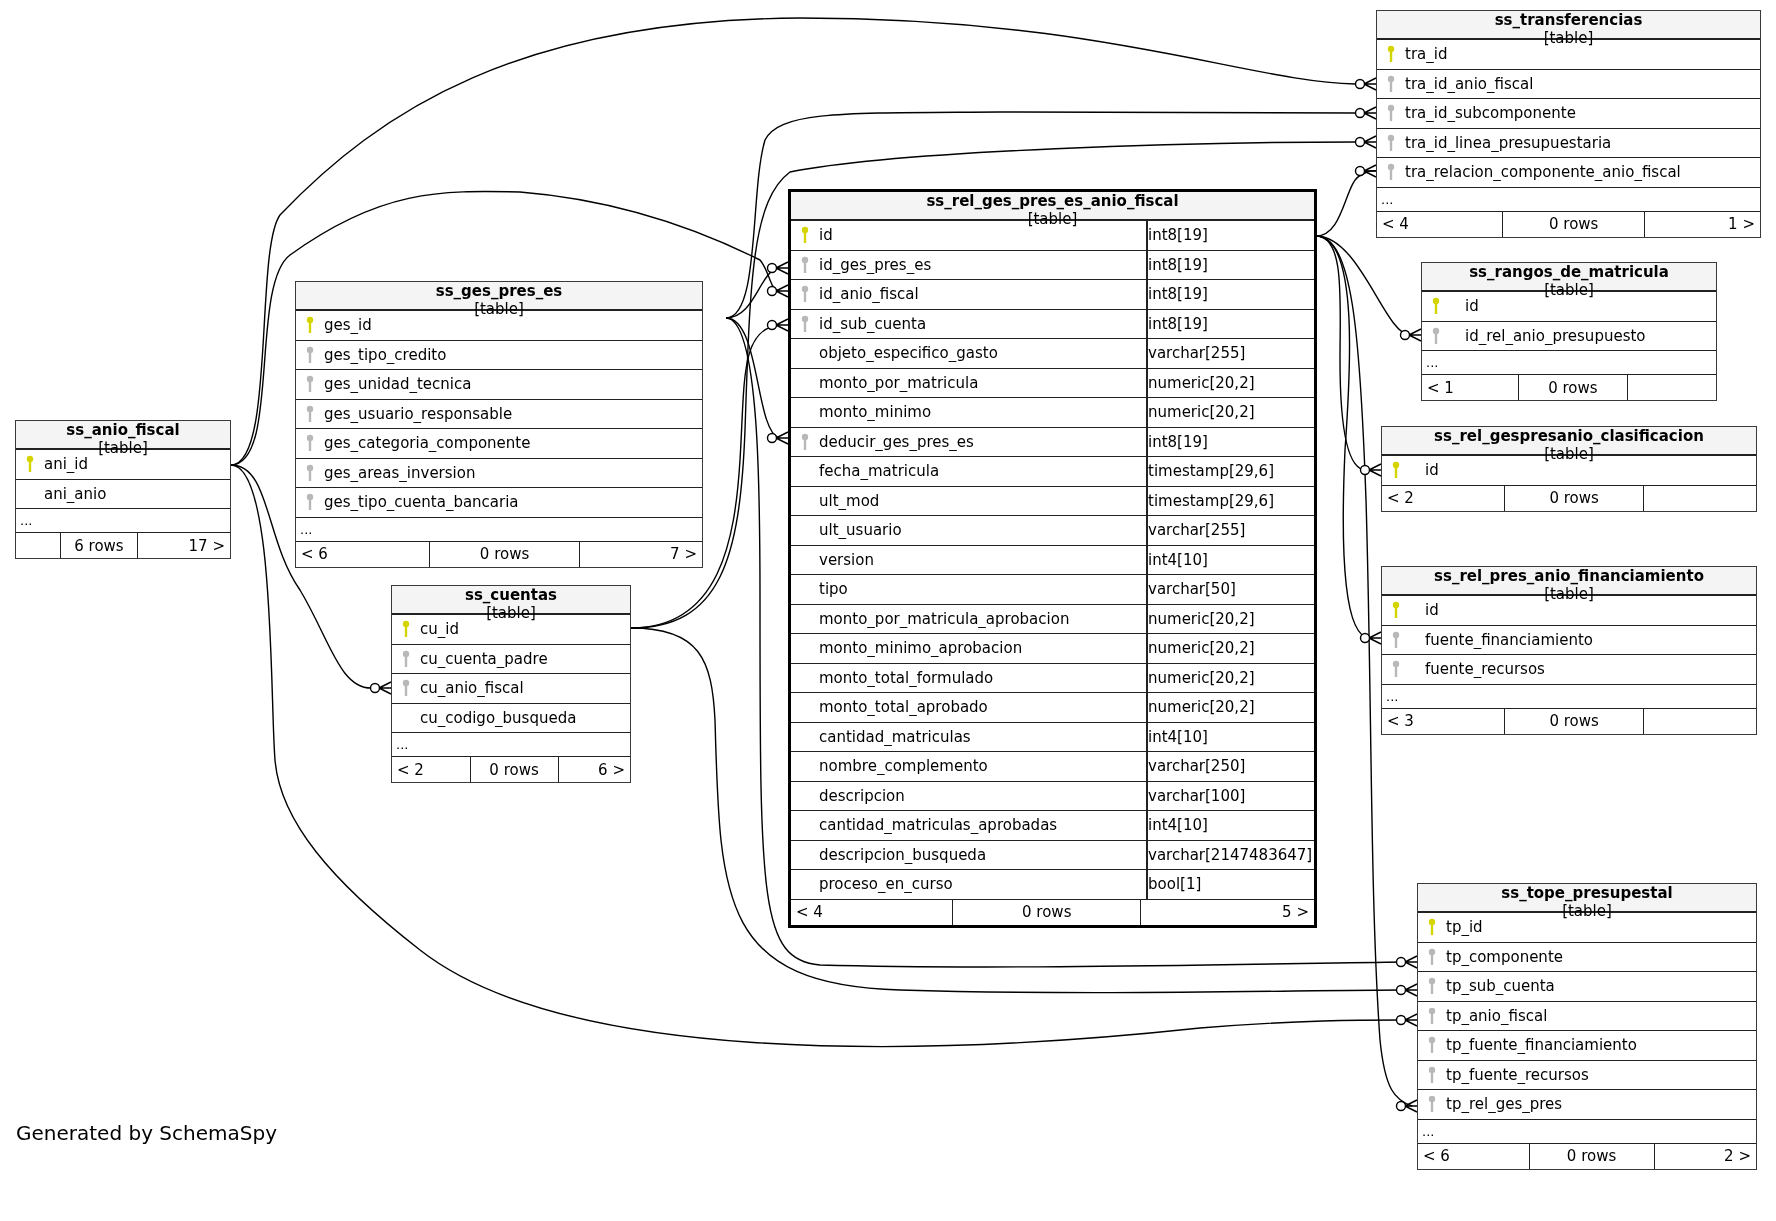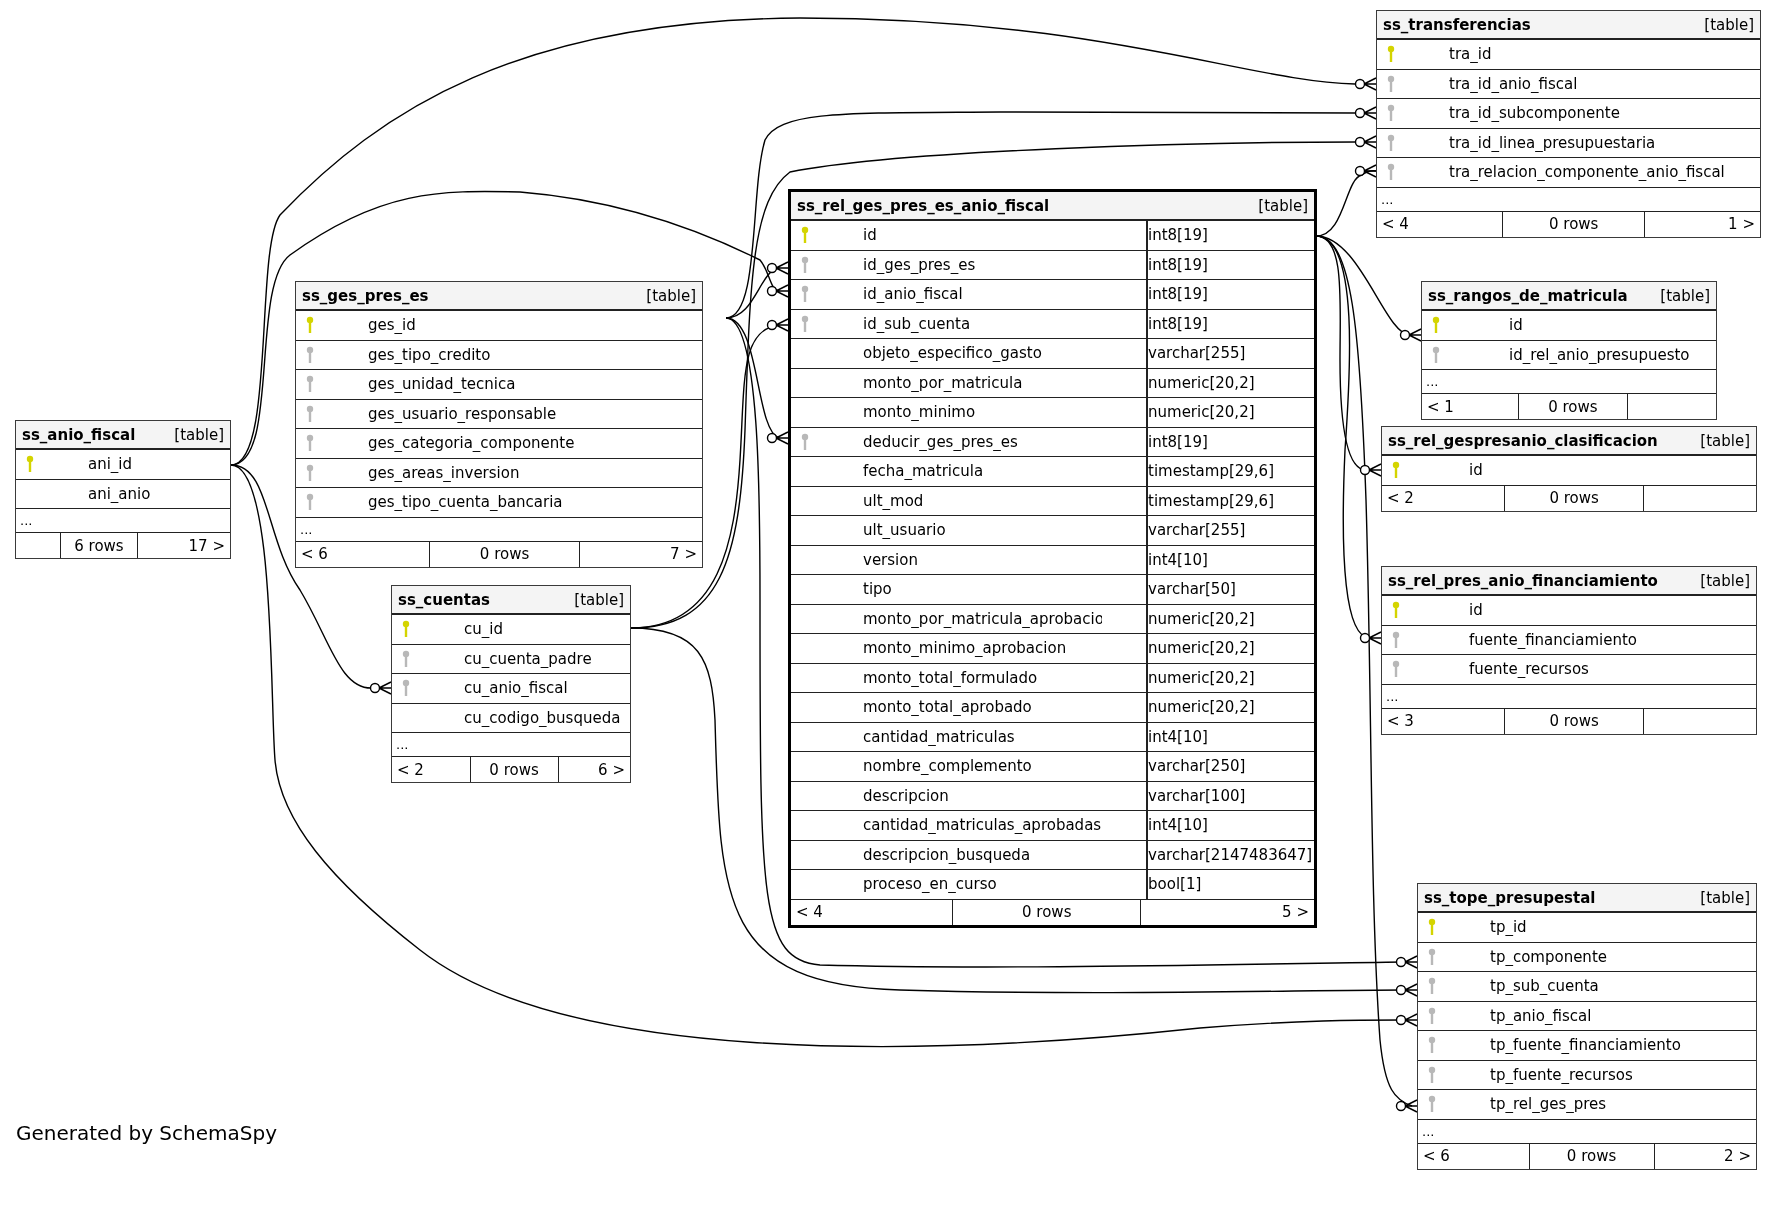--- a/index.html
+++ b/index.html
@@ -2,23 +2,23 @@
 <html><head>
 <meta charset="utf-8">
 <style>
   html, body { margin:0; padding:0; background:#ffffff; }
   body { width:1776px; height:1221px; position:relative; overflow:hidden;
          font-family:"DejaVu Sans", sans-serif; color:#000; }
   #edges { position:absolute; left:0; top:0; width:1776px; height:1221px; pointer-events:none; }
   .tbl { position:absolute; border:1.5px solid #3a3a3a; background:#fff; box-sizing:border-box; font-size:15px; }
   .tbl.focus { border:3px solid #000; }
   .tbl .hdr { height:29px; background:#f4f4f4; border-bottom:2px solid #222; display:flex; align-items:center;
-              justify-content:space-between; padding:0 6px 0 6px; box-sizing:border-box; }
+              justify-content:space-between; padding:0 6px 0 6px; box-sizing:border-box;flex-direction:column; }
   .tbl .hdr .name { font-weight:bold; }
-  .tbl .row { height:29.5px; border-bottom:1.5px solid #222; display:flex; align-items:center; box-sizing:border-box;gap:44px; }
+  .tbl .row { height:29.5px; border-bottom:1.5px solid #222; display:flex; align-items:center; box-sizing:border-box; }
   .tbl .row .key { width:14px; height:20px; margin-left:7px; margin-right:7px; flex:none; display:flex; align-items:center; justify-content:center; }
   .tbl.wide-key .row .key { margin-right:22px; }
   .tbl .row .col { flex:1; white-space:nowrap; overflow:hidden; }
   .tbl .row .type { width:168px; border-left:2px solid #222; height:100%; display:flex; align-items:center; padding-left:0; box-sizing:border-box; white-space:nowrap; }
   .tbl .more { height:24px; border-bottom:1.5px solid #222; display:flex; align-items:center; padding-left:4px; box-sizing:border-box; font-size:13px; }
   .tbl .foot { height:25px; display:flex; align-items:center; box-sizing:border-box; }
   .tbl .foot span { height:100%; display:flex; align-items:center; box-sizing:border-box; padding:0 5px; }
   .tbl .foot .f1 { justify-content:flex-start; border-right:1.5px solid #222; }
   .tbl .foot .f2 { justify-content:center; border-right:1.5px solid #222; }
   .tbl .foot .f3 { justify-content:flex-end; }
@@ -448,21 +448,21 @@
       <span class="col">tra_relacion_componente_anio_fiscal</span>
     </div>
     <div class="more">...</div>
     <div class="foot">
       <span class="f1" style="width:33%">&lt; 4</span>
       <span class="f2" style="width:37%">0 rows</span>
       <span class="f3" style="width:30%">1 &gt;</span>
     </div>
   </div>
 
-<div class="tbl wide-key" style="left:1421px;top:262px;width:296px;margin-top:19px;">
+<div class="tbl wide-key" style="left:1421px;top:262px;width:296px;">
     <div class="hdr">
       <span class="name">ss_rangos_de_matricula</span>
       <span class="kind">[table]</span>
     </div>
     <div class="row">
       <span class="key">
         <svg width="8" height="18" viewBox="0 0 8 18">
           <circle cx="4" cy="4" r="3.2" fill="#d4d400"></circle>
           <rect x="2.8" y="6" width="2.4" height="11" fill="#d4d400"></rect>
         </svg>

